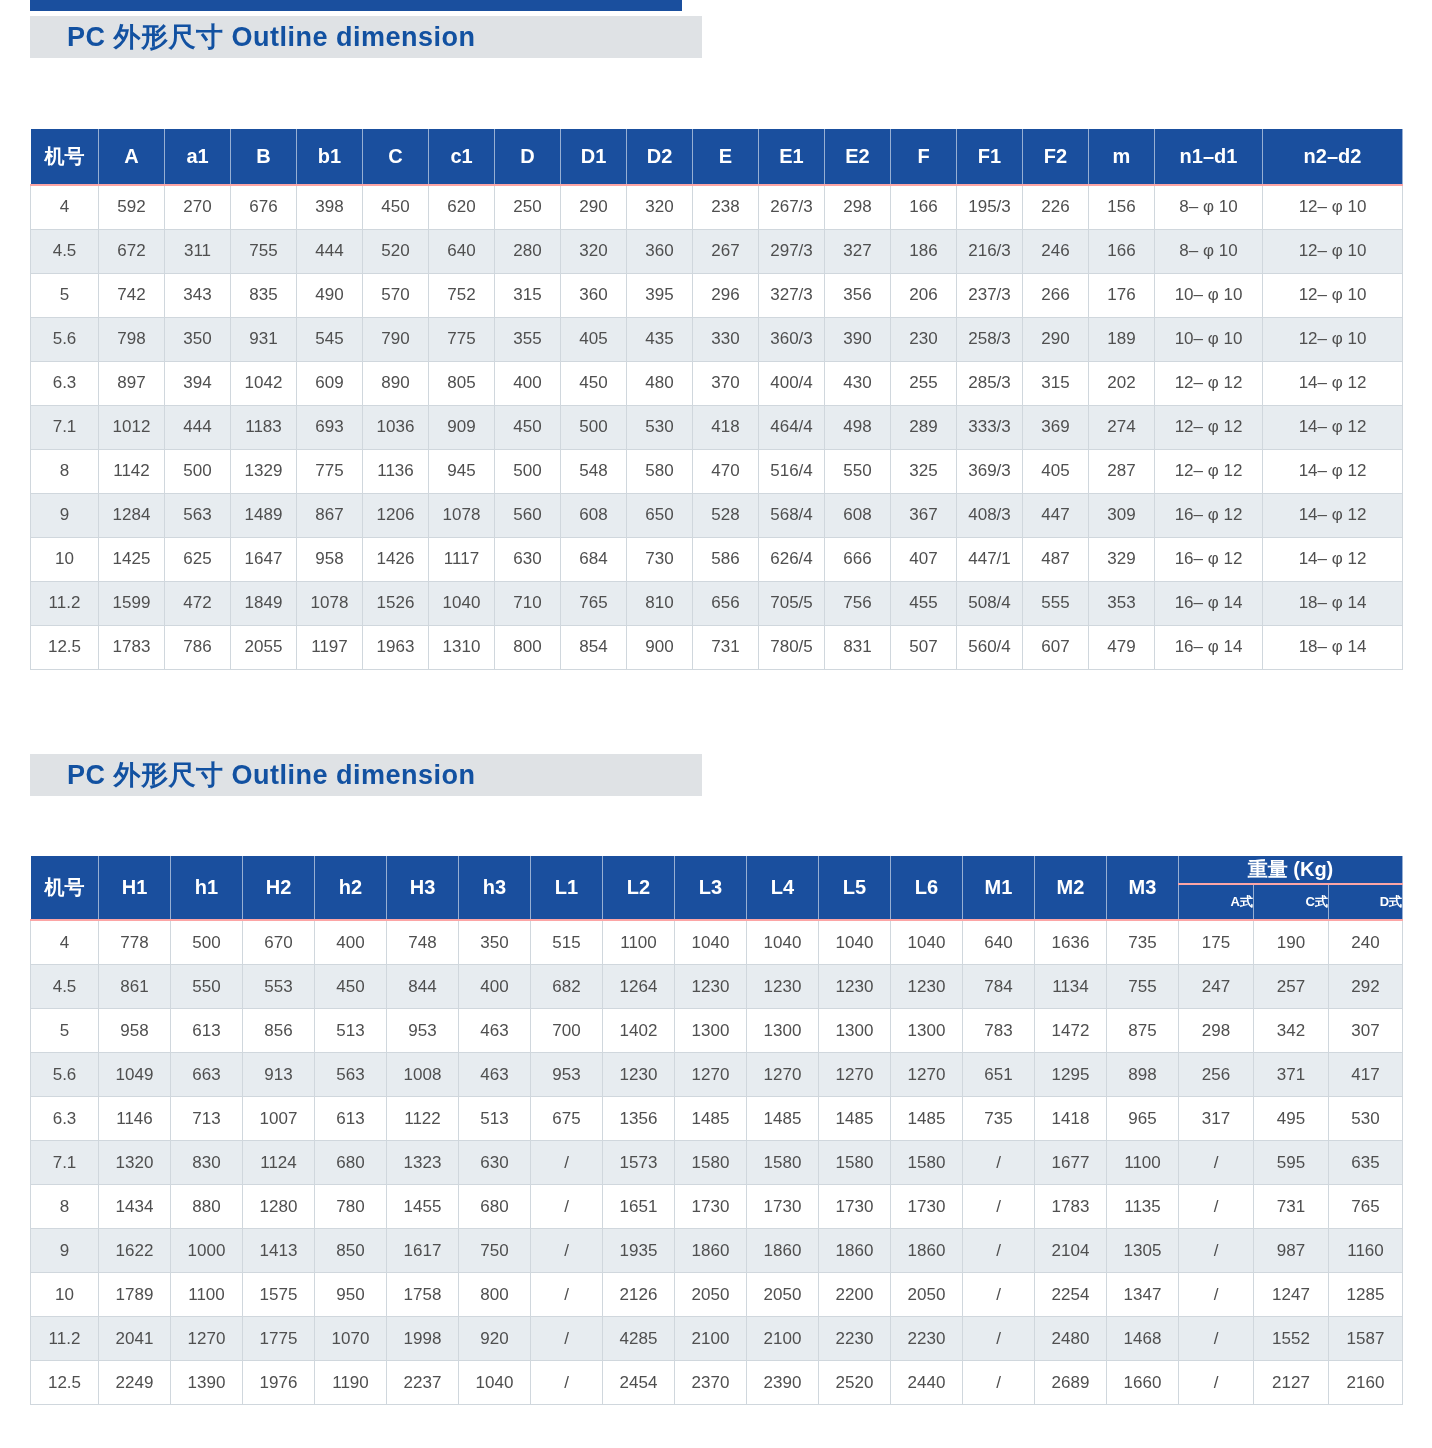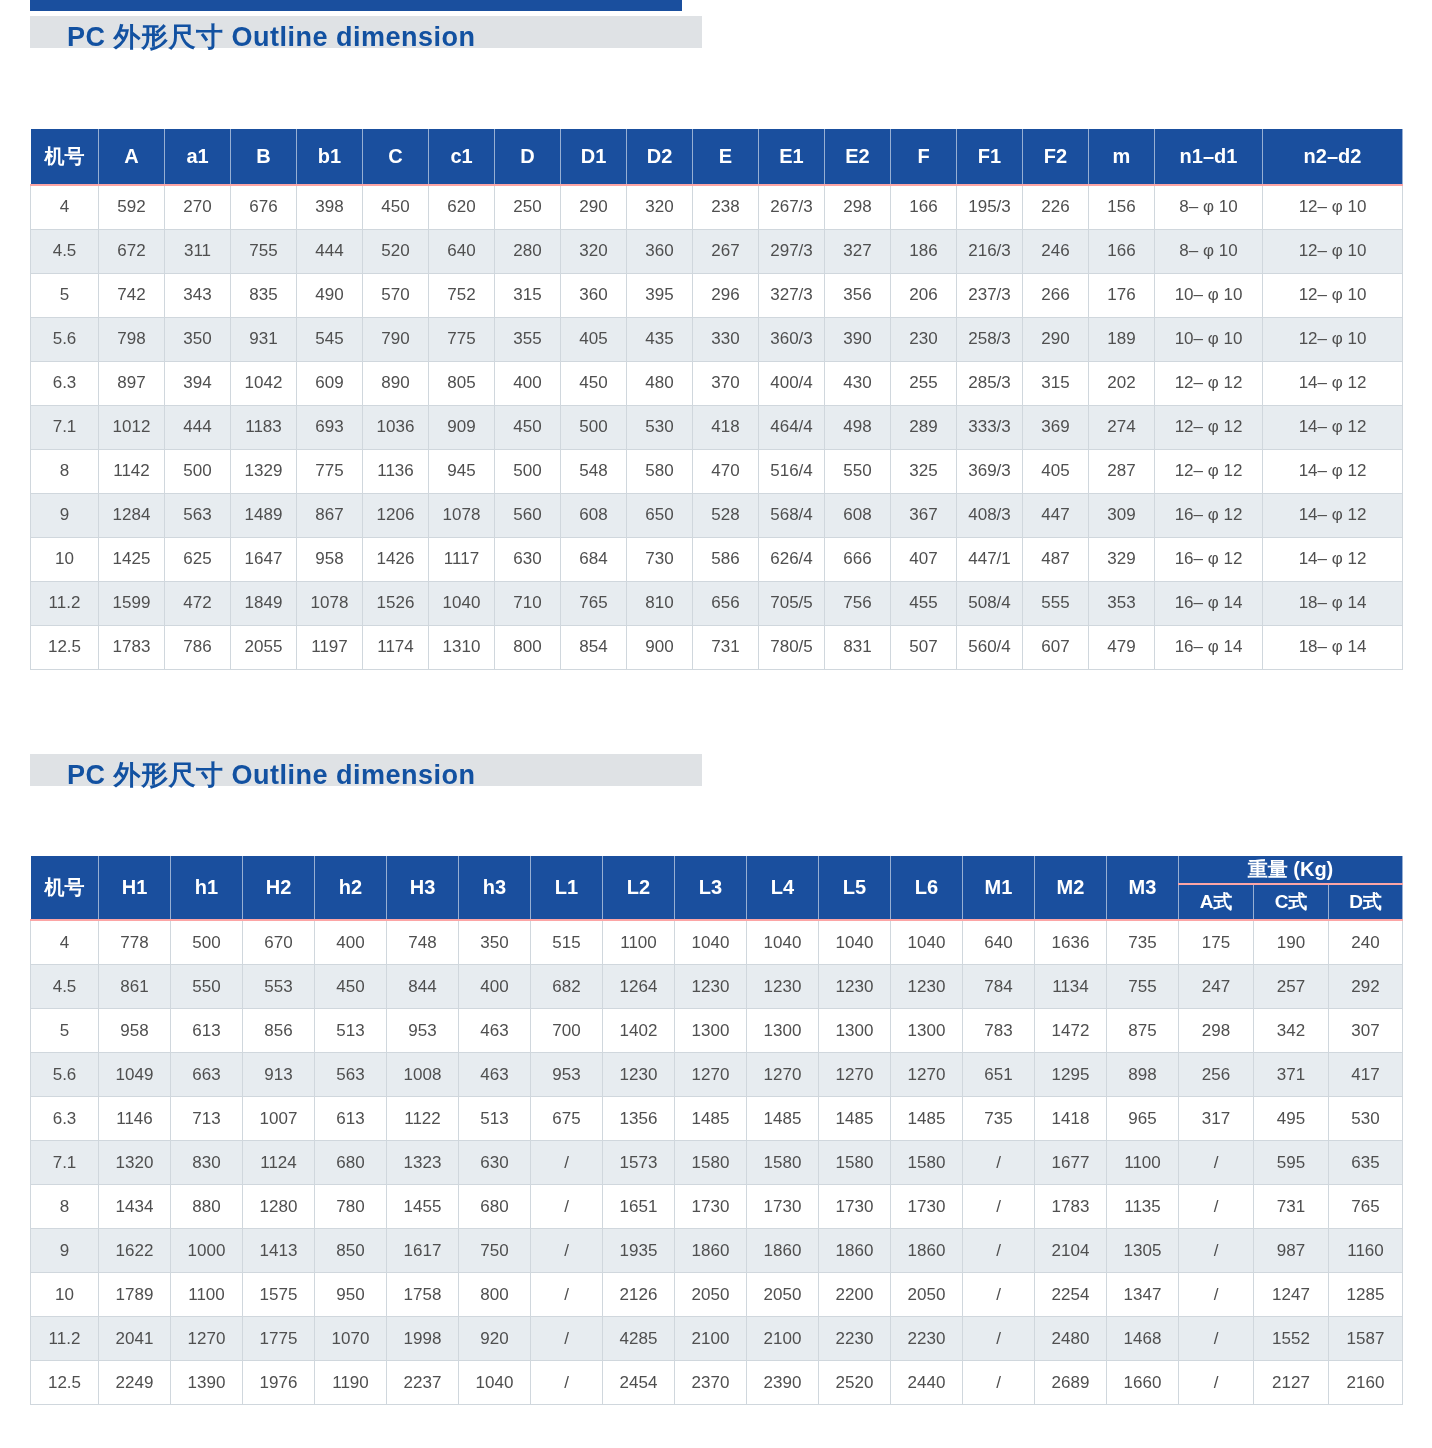--- a/index.html
+++ b/index.html
@@ -5,42 +5,42 @@
   html,body{margin:0;padding:0;}
   body{
     width:1432px;height:1448px;position:relative;background:#ffffff;
     font-family:"Liberation Sans","DejaVu Sans",sans-serif;
     -webkit-font-smoothing:antialiased;
   }
   .top-accent{
     position:absolute;left:30px;top:0;width:652px;height:11px;background:#1a4f9e;
   }
   .title-band{
-    position:absolute;left:30px;width:672px;height:32px;background:#dfe2e5;
+    position:absolute;left:30px;width:672px;height:42px;background:#dfe2e5;
   }
   .title-band.band1{top:16px;}
   .title-band.band2{top:754px;}
   .title-band h2{
     margin:0;padding-left:37px;line-height:43px;font-size:27px;font-weight:bold;
     color:#1251a1;letter-spacing:0.5px;white-space:nowrap;
   }
   table{
     position:absolute;left:30px;border-collapse:collapse;table-layout:fixed;
     width:1372px;
   }
   .t1{top:128px;}
   .t2{top:855px;}
   th{
     background:#1a4f9e;color:#ffffff;font-weight:bold;font-size:20px;
     border:1px solid rgba(255,255,255,.55);text-align:center;padding:0;
   }
   .t1 thead tr{height:56px;}
   .t2 thead tr.r1{height:28px;}
   .t2 thead tr.r2{height:36px;}
-  .t2 thead th.sub-th{font-size:19px;}
+  .t2 thead th.sub-th{font-size:13px;text-align:right;}
   thead th{border-bottom:2px solid #fca5a5;}
   td{
     text-align:center;vertical-align:middle;color:#4f4f4f;font-size:17px;
     height:43px;border:1px solid #d0d7dd;background:#ffffff;padding:0;
     white-space:nowrap;
   }
   tr.alt td{background:#e7ecf0;}
 </style>
 </head>
 <body>
@@ -306,21 +306,21 @@
         <td>353</td>
         <td>16– φ 14</td>
         <td>18– φ 14</td>
       </tr>
       <tr>
         <td>12.5</td>
         <td>1783</td>
         <td>786</td>
         <td>2055</td>
         <td>1197</td>
-        <td>1174</td>
+        <td>1963</td>
         <td>1310</td>
         <td>800</td>
         <td>854</td>
         <td>900</td>
         <td>731</td>
         <td>780/5</td>
         <td>831</td>
         <td>507</td>
         <td>560/4</td>
         <td>607</td>

